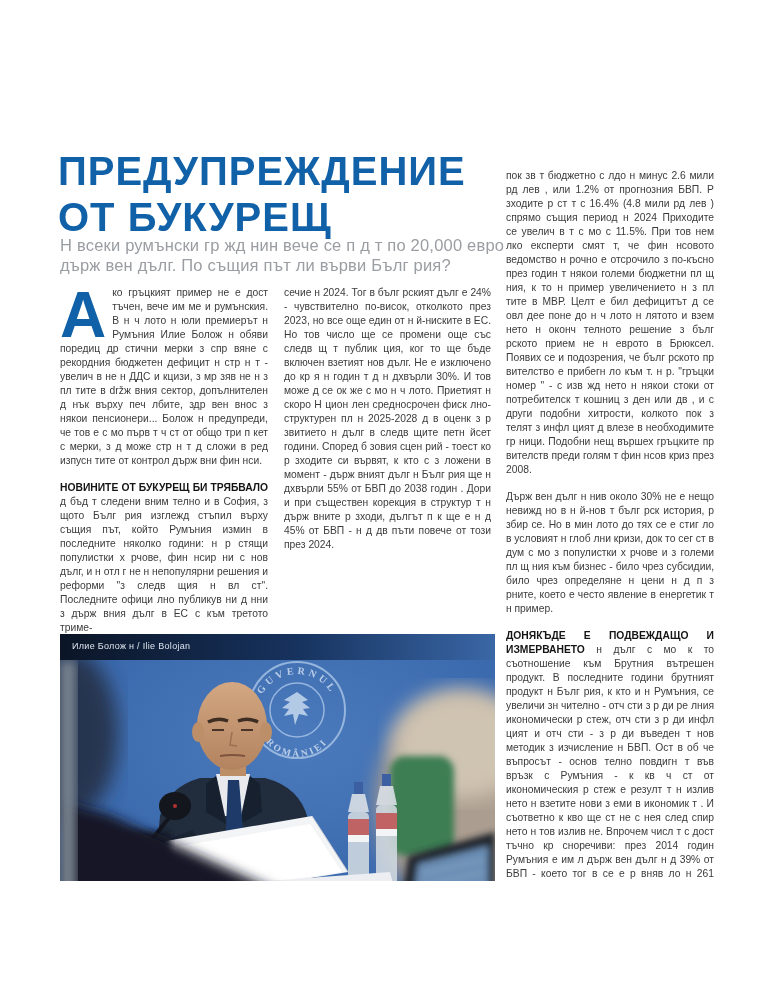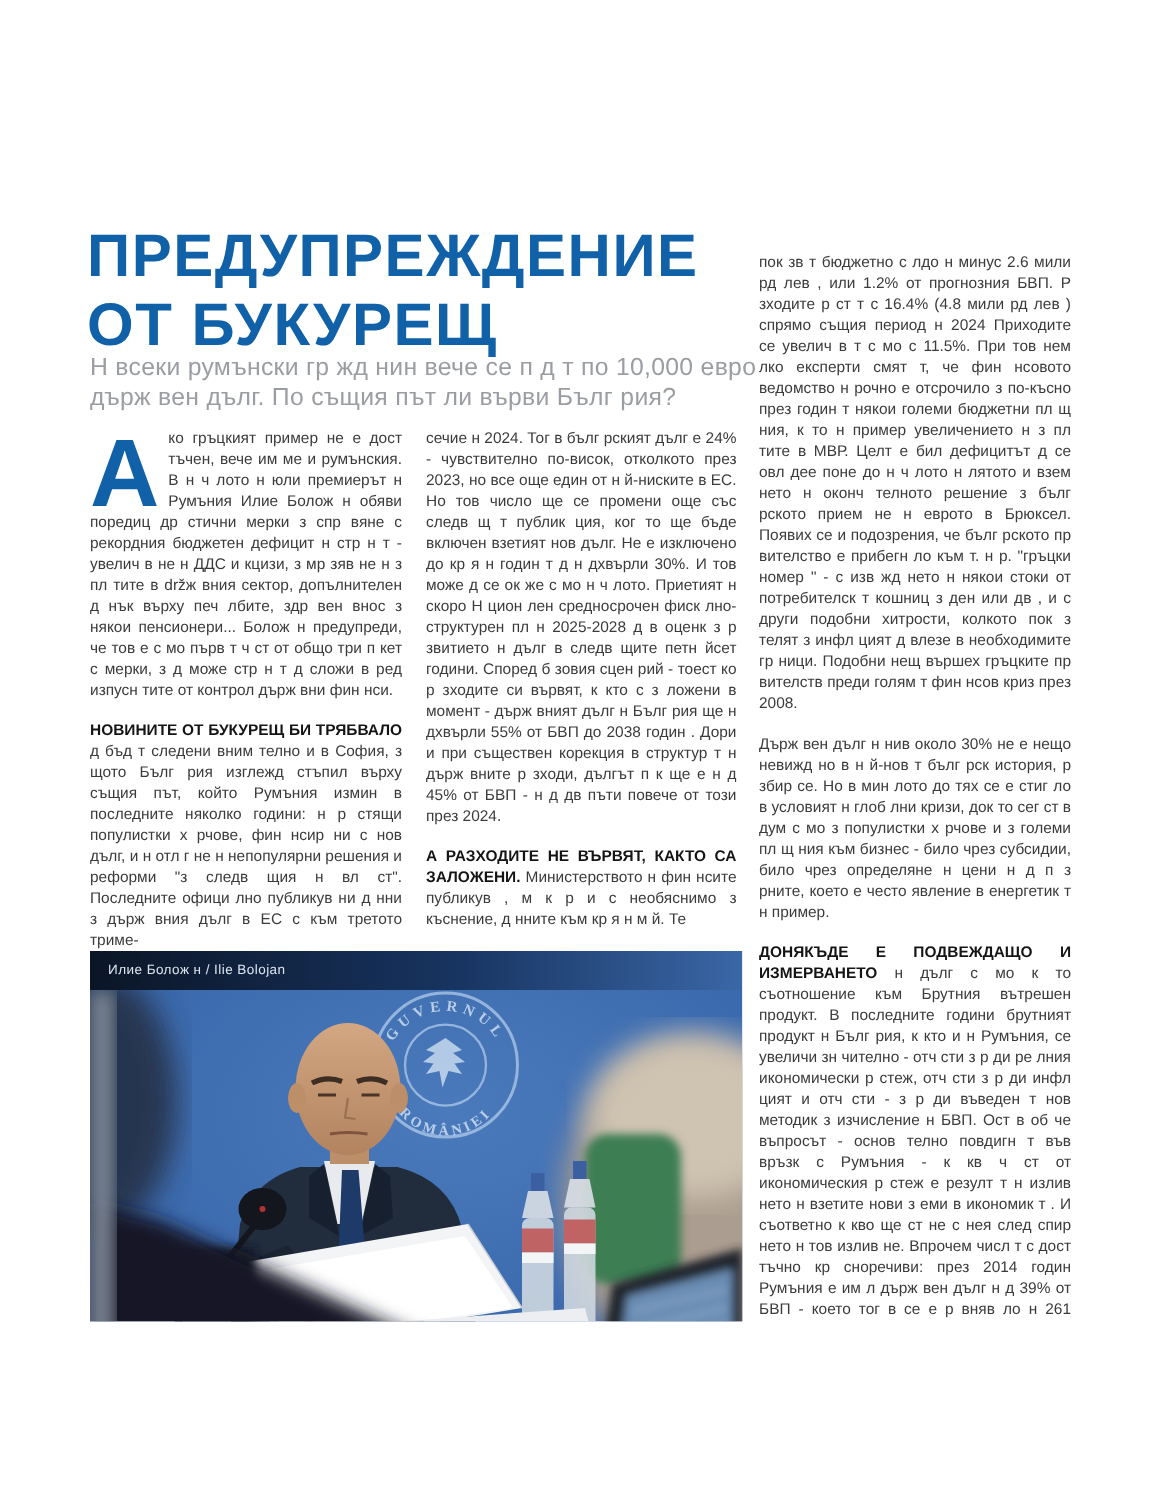--- a/index.html
+++ b/index.html
@@ -29,30 +29,29 @@
 </head>
 <body>
 
 <div class="page">
 
   <div class="headline">
     <div>ПРЕДУПРЕЖДЕНИЕ</div>
     <div>ОТ БУКУРЕЩ</div>
   </div>
 
-  <div class="subtitle">Н  всеки румънски гр жд нин вече се п д т по 10,000 евро държ вен дълг. По същия път ли върви Бълг рия?</div>
+  <div class="subtitle">Н  всеки румънски гр жд нин вече се п д т по 20,000 евро държ вен дълг. По същия път ли върви Бълг рия?</div>
 
   <div class="col col1">
     <p><span class="dropcap">А</span><span>ко гръцкият пример не е дост тъчен, вече им ме и румънския. В н ч лото н  юли премиерът н  Румъния Илие Болож н обяви поредиц  др стични мерки з  спр вяне с рекордния бюджетен дефицит н  стр н т  - увелич в не н  ДДС и  кцизи, з мр зяв не н  з пл тите в držж вния сектор, допълнителен д нък върху печ лбите, здр вен внос з  някои пенсионери... Болож н предупреди, че тов  е с мо първ т  ч ст от общо три п кет  с мерки, з  д  може стр н т  д  сложи в ред изпусн тите от контрол държ вни фин нси.</span></p>
     <p><span class="lead">НОВИНИТЕ ОТ БУКУРЕЩ БИ ТРЯБВАЛО</span><span> д  бъд т следени вним телно и в София, з щото Бълг рия изглежд  стъпил  върху същия път, който Румъния измин  в последните няколко години: н р стящи популистки х рчове, фин нсир ни с нов дълг, и н  отл г не н  непопулярни решения и реформи "з  следв щия н  вл ст". Последните офици лно публикув ни д нни з  държ вния дълг в ЕС с  към третото триме-</span></p>
   </div>
 
   <div class="col col2">
     <p>сечие н  2024. Тог в  бълг рският дълг е 24% - чувствително по-висок, отколкото през 2023, но все още един от н й-ниските в ЕС. Но тов  число ще се промени още със следв щ т  публик ция, ког то ще бъде включен взетият нов дълг. Не е изключено до кр я н  годин т  д  н дхвърли 30%. И тов  може д  се ок же с мо н ч лото. Приетият н скоро Н цион лен средносрочен фиск лно-структурен пл н 2025-2028 д в  оценк  з  р звитието н  дълг  в следв щите петн йсет години. Според б зовия сцен рий - тоест  ко р зходите си вървят, к кто с  з ложени в момент  - държ вният дълг н  Бълг рия ще н дхвърли 55% от БВП до 2038 годин . Дори и при съществен  корекция в структур т  н  държ вните р зходи, дългът п к ще е н д 45% от БВП - н д дв  пъти повече от този през 2024.</p>
-    <p><span class="lead">А РАЗХОДИТЕ НЕ ВЪРВЯТ, КАКТО СА ЗАЛОЖЕНИ.</span><span> Министерството н  фин нсите публикув , м к р и с необяснимо з къснение, д нните към кр я н  м й. Те</span></p>
   </div>
 
   <div class="col col3">
     <p>пок зв т бюджетно с лдо н  минус 2.6 мили рд  лев , или 1.2% от прогнозния БВП. Р зходите р ст т с 16.4% (4.8 мили рд  лев ) спрямо същия период н  2024 Приходите се увелич в т с мо с 11.5%. При тов  нем лко експерти смят т, че фин нсовото ведомство н рочно е отсрочило з  по-късно през годин т  някои големи бюджетни пл щ ния, к то н пример увеличението н  з пл тите в МВР. Целт  е бил  дефицитът д  се овл дее поне до н ч лото н  лятото и взем нето н  оконч телното решение з  бълг рското прием не н  еврото в Брюксел. Появих  се и подозрения, че бълг рското пр вителство е прибегн ло към т. н р. "гръцки номер " - с изв жд нето н  някои стоки от потребителск т  кошниц  з  ден или дв , и с други подобни хитрости, колкото пок з телят з  инфл цият  д  влезе в необходимите гр ници. Подобни нещ  вършех  гръцките пр вителств  преди голям т  фин нсов  криз  през 2008.</p>
     <p>Държ вен дълг н  нив  около 30% не е нещо невижд но в н й-нов т  бълг рск  история, р збир  се. Но в мин лото до тях се е стиг ло в условият  н  глоб лни кризи, док то сег  ст в  дум  с мо з  популистки х рчове и з  големи пл щ ния към бизнес  - било чрез субсидии, било чрез определяне н  цени н д п з рните, което е често явление в енергетик т  н пример.</p>
     <p><span class="lead">ДОНЯКЪДЕ Е ПОДВЕЖДАЩО И ИЗМЕРВАНЕТО</span><span> н  дълг  с мо к то съотношение към Брутния вътрешен продукт. В последните години брутният продукт н  Бълг рия, к кто и н  Румъния, се увеличи зн чително - отч сти з р ди ре лния икономически р стеж, отч сти з р ди инфл цият  и отч сти - з р ди въведен т  нов  методик  з  изчисление н  БВП. Ост в  об че въпросът - основ телно повдигн т във връзк  с Румъния - к кв  ч ст от икономическия р стеж е резулт т н  излив нето н  взетите нови з еми в икономик т . И съответно к кво ще ст не с нея след спир нето н  тов  излив не. Впрочем числ т  с  дост тъчно кр сноречиви: през 2014 годин  Румъния е им л  държ вен дълг н д 39% от БВП - което тог в  се е р вняв ло н  261 мили рд  леи. През 2019 дългът сп д  к то съотношение до 35% от БВП, но е вече 373 мили рд  леи. А в кр я н  2024 достиг  почти 1 трилион леи - 190 мили рд  евро. Което пр ви по 10,000 евро н  всеки румънски гр жд нин.</span></p>
   </div>
 
   <div class="photo">
     <div class="photo-caption">Илие Болож н / Ilie Bolojan</div>

